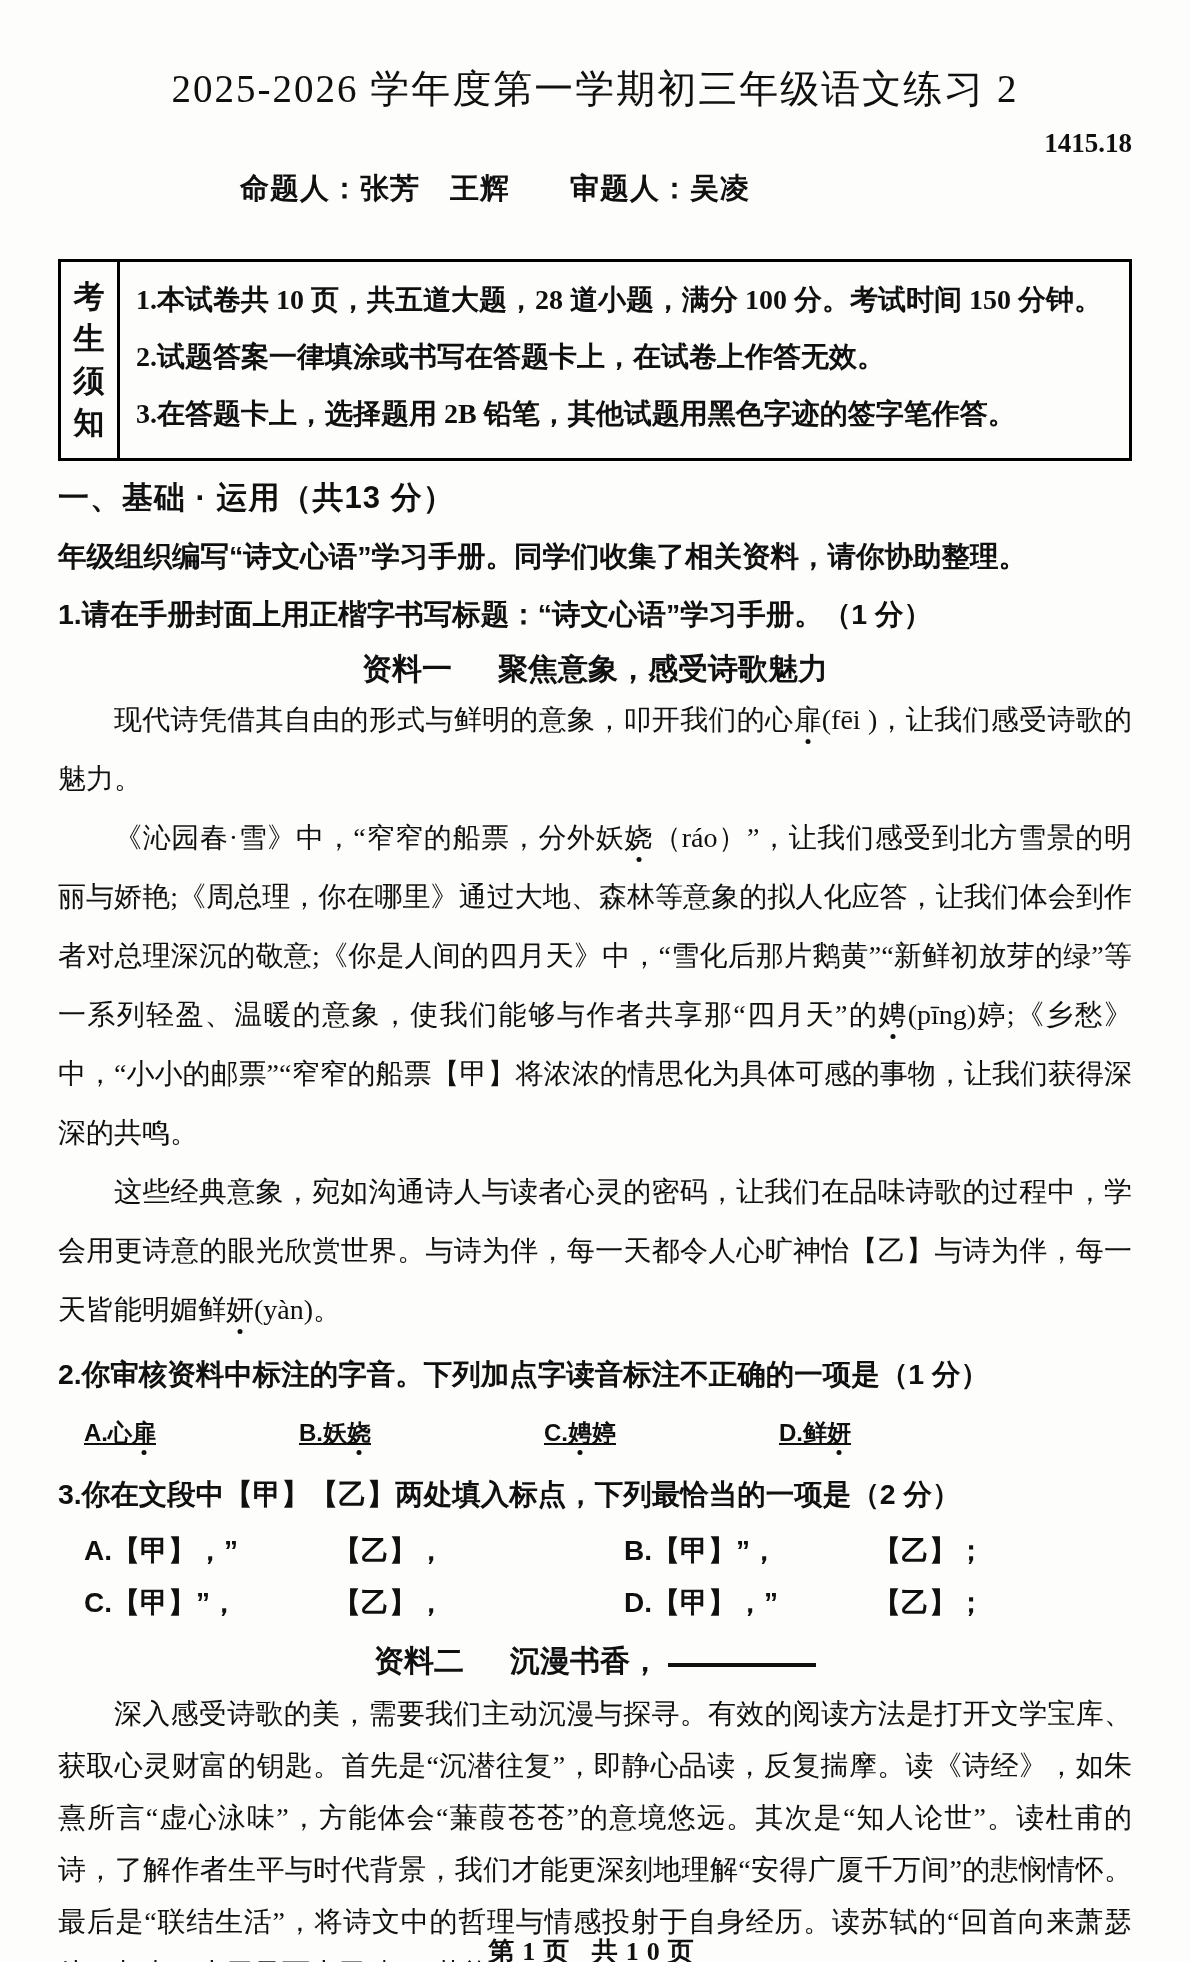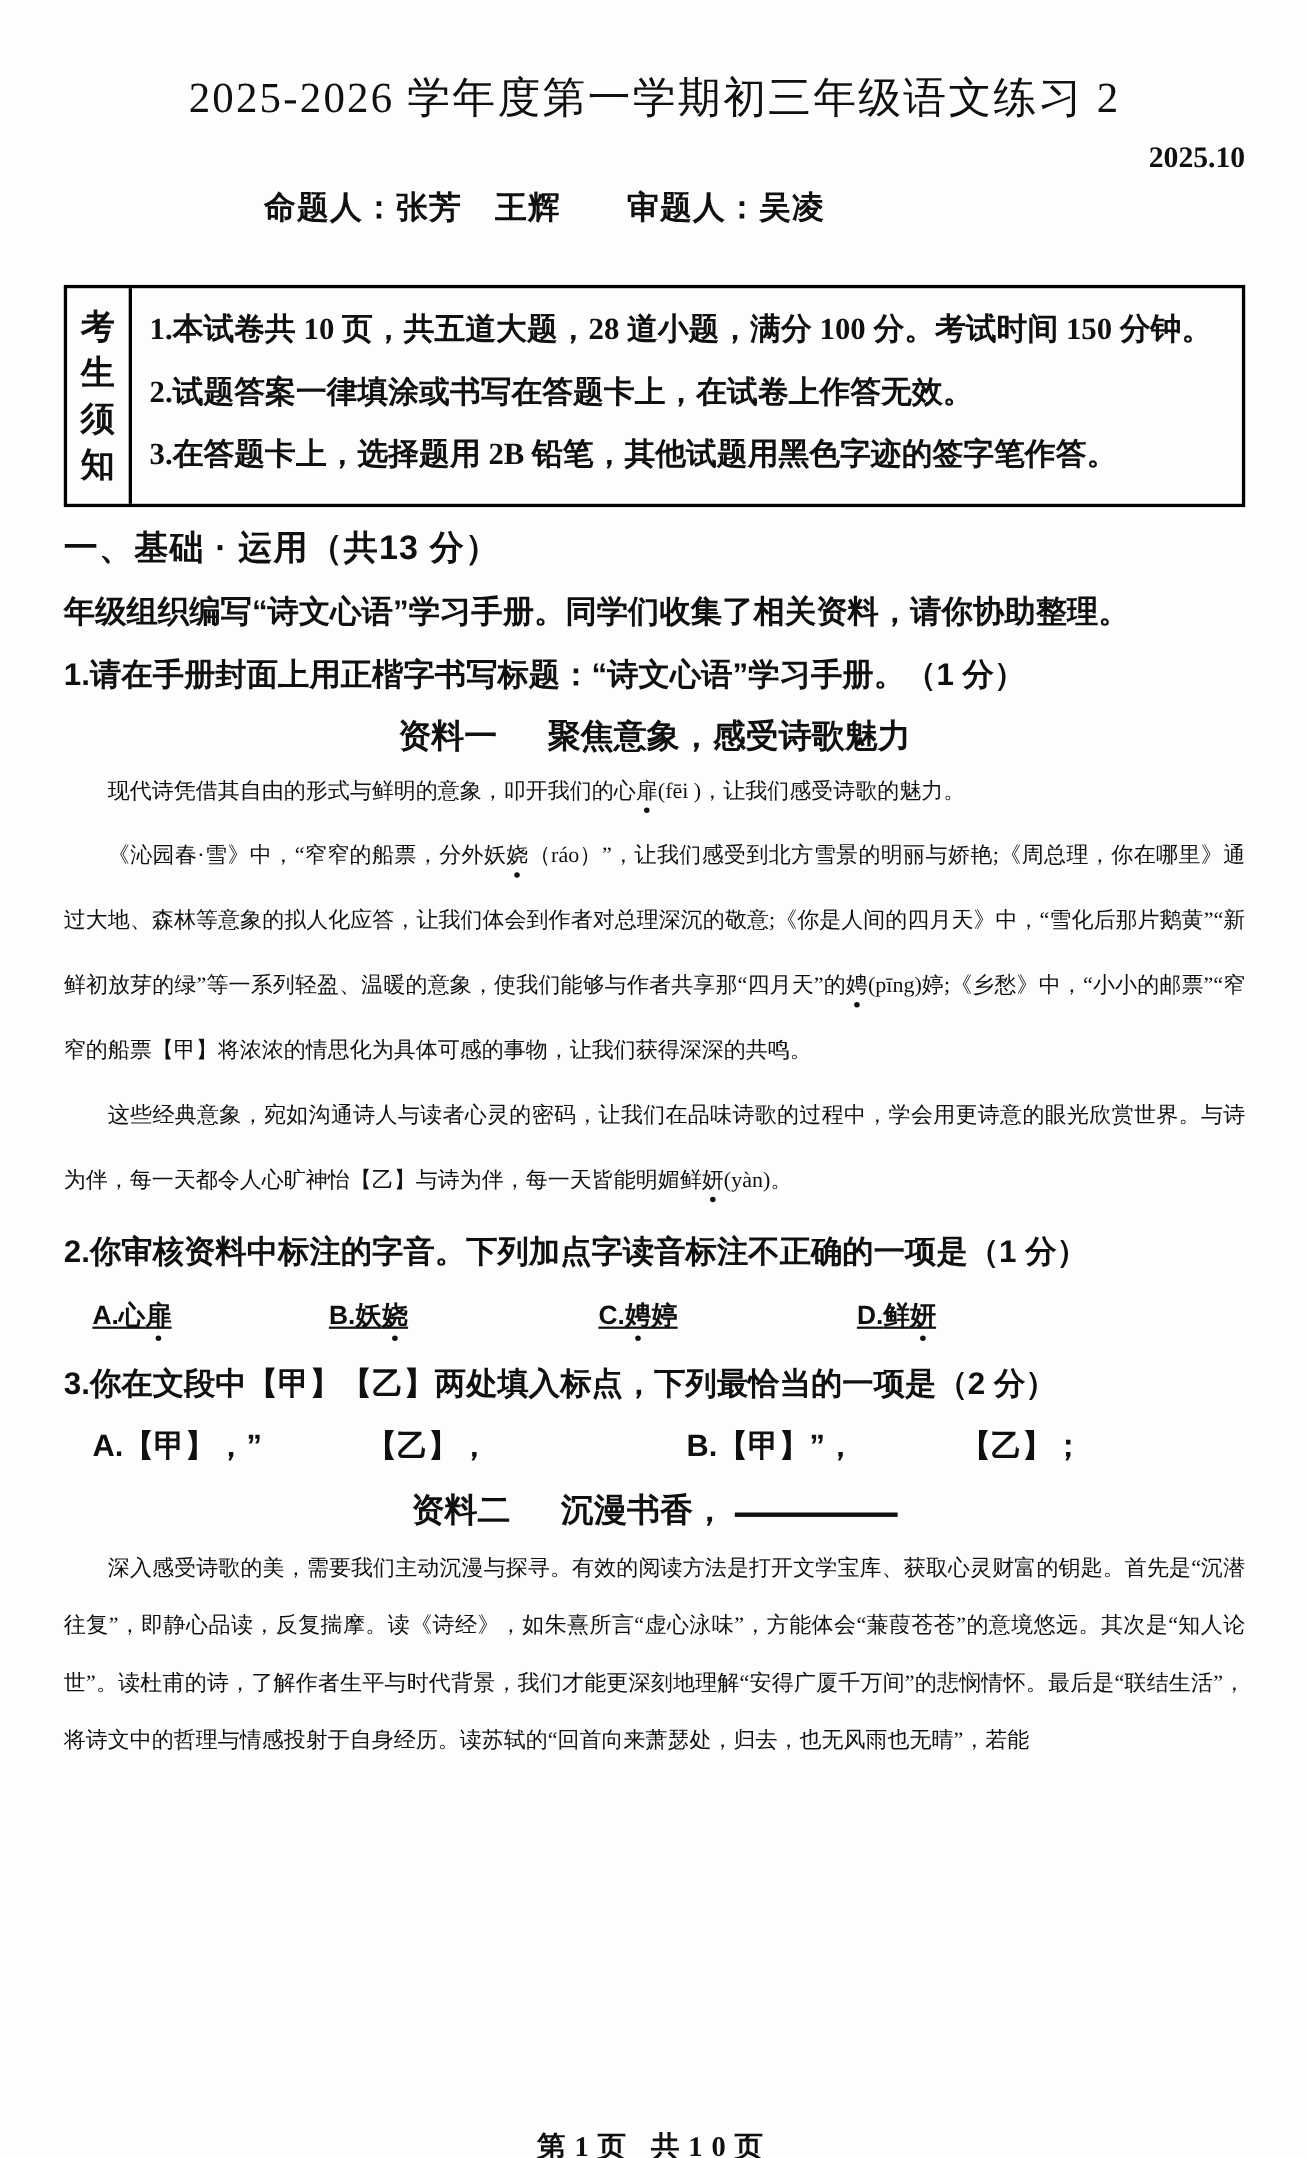--- a/index.html
+++ b/index.html
@@ -36,21 +36,21 @@
     font-size:28.5px;line-height:46px;margin:0;text-align:justify;
   }
   .intro{margin-top:14px;}
   .q-stem{margin-top:12px;}
   .mat-heading{
     margin:12px 0 0 0;text-align:center;font-weight:700;font-size:30px;
     font-family:"Liberation Sans", sans-serif;
   }
   .mat-heading .gap{display:inline-block;width:46px;}
   .para{
-    margin:0;font-size:20px;line-height:59px;text-align:justify;
+    margin:0;font-size:28px;line-height:59px;text-align:justify;
     text-indent:2em;font-weight:400;
   }
   .para2{line-height:52px;margin-top:6px;}
   .emdot{position:relative;}
   .emdot::after{
     content:"";position:absolute;left:50%;bottom:-9px;transform:translateX(-50%);
     width:5px;height:5px;border-radius:50%;background:#101010;
   }
   .q2-options{
     display:flex;margin-top:10px;padding-left:26px;font-size:24px;font-weight:700;
@@ -77,21 +77,21 @@
     font-size:26px;font-weight:700;letter-spacing:8px;
   }
 </style>
 </head>
 <body>
 
 <div class="page">
   <div class="content">
 
     <h1 class="doc-title">2025-2026 学年度第一学期初三年级语文练习 2</h1>
-    <div class="doc-date">2025.10</div>
+    <div class="doc-date">1415.18</div>
     <div class="doc-authors">命题人：张芳　王辉　　审题人：吴凌</div>
 
     <div class="notice-box">
       <div class="notice-side">
         <span>考</span>
         <span>生</span>
         <span>须</span>
         <span>知</span>
       </div>
       <div class="notice-items">
@@ -119,20 +119,24 @@
       <span class="q2-opt"><span>C.</span><span><span class="emdot">娉</span><span>婷</span></span></span>
       <span class="q2-opt"><span>D.</span><span><span>鲜</span><span class="emdot">妍</span></span></span>
     </div>
 
     <p class="hei q-stem">3.你在文段中【甲】【乙】两处填入标点，下列最恰当的一项是（2 分）</p>
     <div class="q3-options">
       <div class="q3-row">
         <span class="q3-opt"><span>A.</span><span>【甲】，”</span><span class="q3-gap"></span><span>【乙】，</span></span>
         <span class="q3-opt"><span>B.</span><span>【甲】”，</span><span class="q3-gap"></span><span>【乙】；</span></span>
       </div>
+      <div class="q3-row">
+        <span class="q3-opt"><span>C.</span><span>【甲】”，</span><span class="q3-gap"></span><span>【乙】，</span></span>
+        <span class="q3-opt"><span>D.</span><span>【甲】，”</span><span class="q3-gap"></span><span>【乙】；</span></span>
+      </div>
     </div>
 
     <h3 class="mat-heading">
       <span>资料二</span><span class="gap"></span><span>沉漫书香，</span><span class="blank-line"></span>
     </h3>
     <p class="para para2">深入感受诗歌的美，需要我们主动沉漫与探寻。有效的阅读方法是打开文学宝库、获取心灵财富的钥匙。首先是“沉潜往复”，即静心品读，反复揣摩。读《诗经》，如朱熹所言“虚心泳味”，方能体会“蒹葭苍苍”的意境悠远。其次是“知人论世”。读杜甫的诗，了解作者生平与时代背景，我们才能更深刻地理解“安得广厦千万间”的悲悯情怀。最后是“联结生活”，将诗文中的哲理与情感投射于自身经历。读苏轼的“回首向来萧瑟处，归去，也无风雨也无晴”，若能</p>
 
   </div>
   <div class="page-footer">第1页 共10页</div>
 </div>

